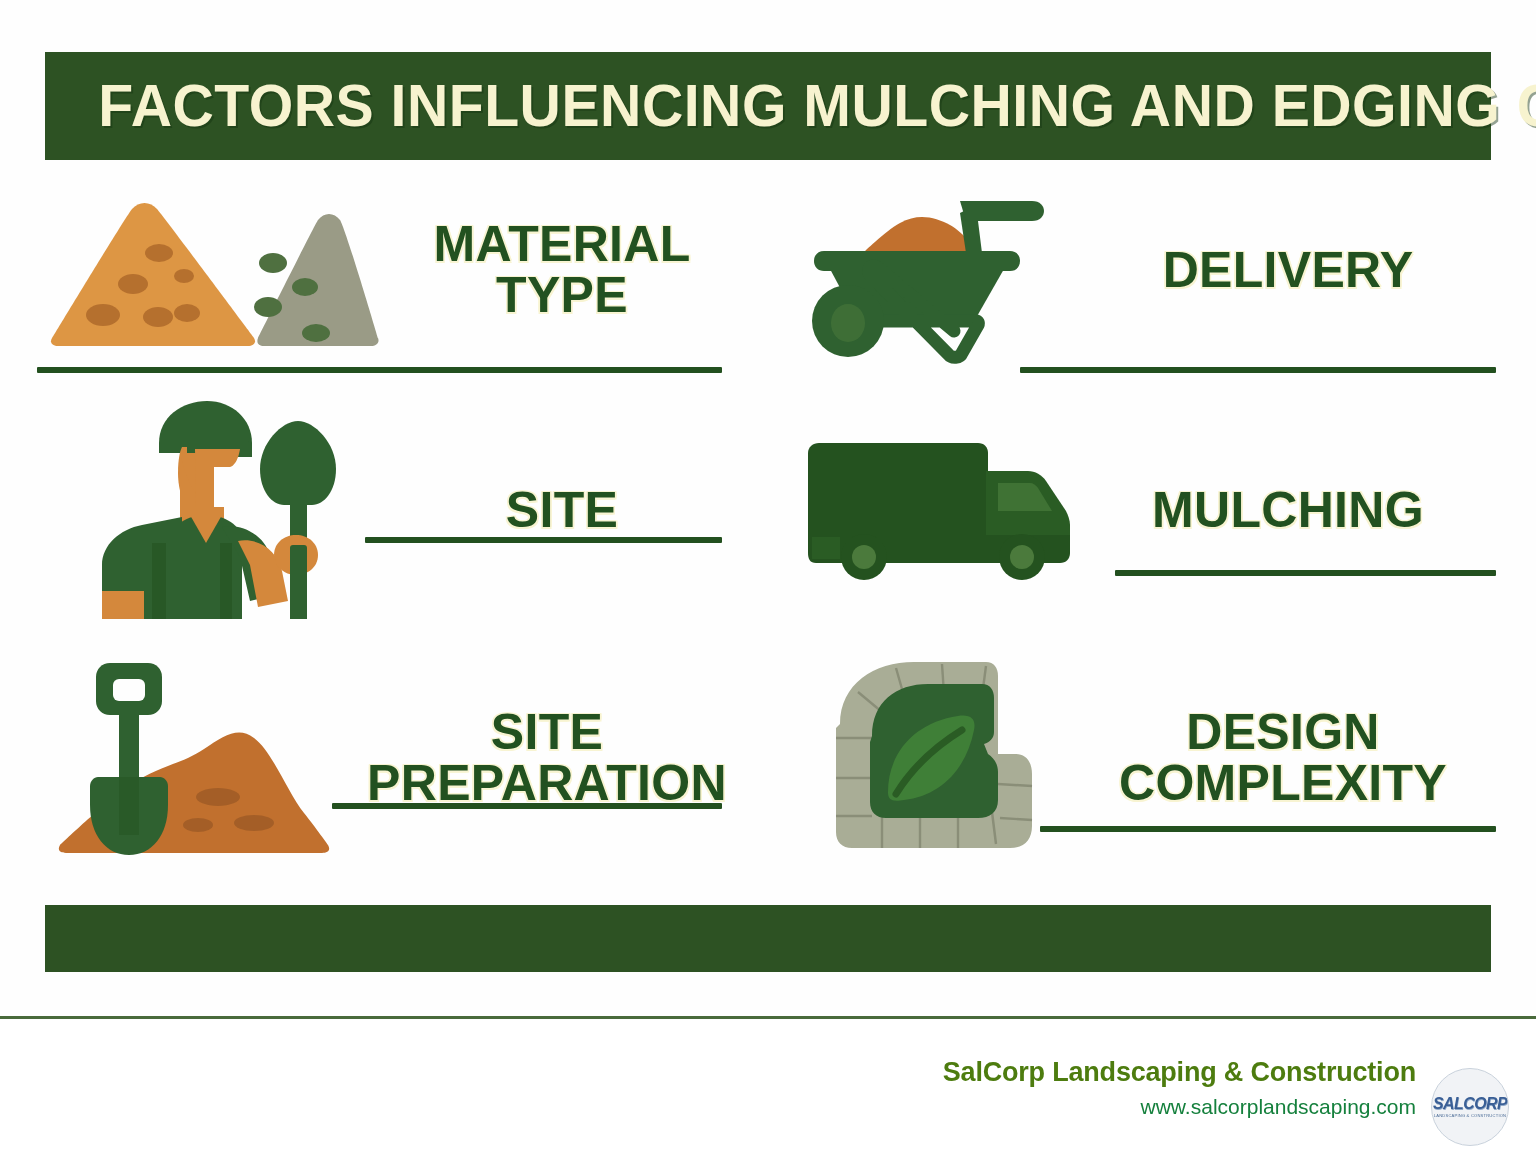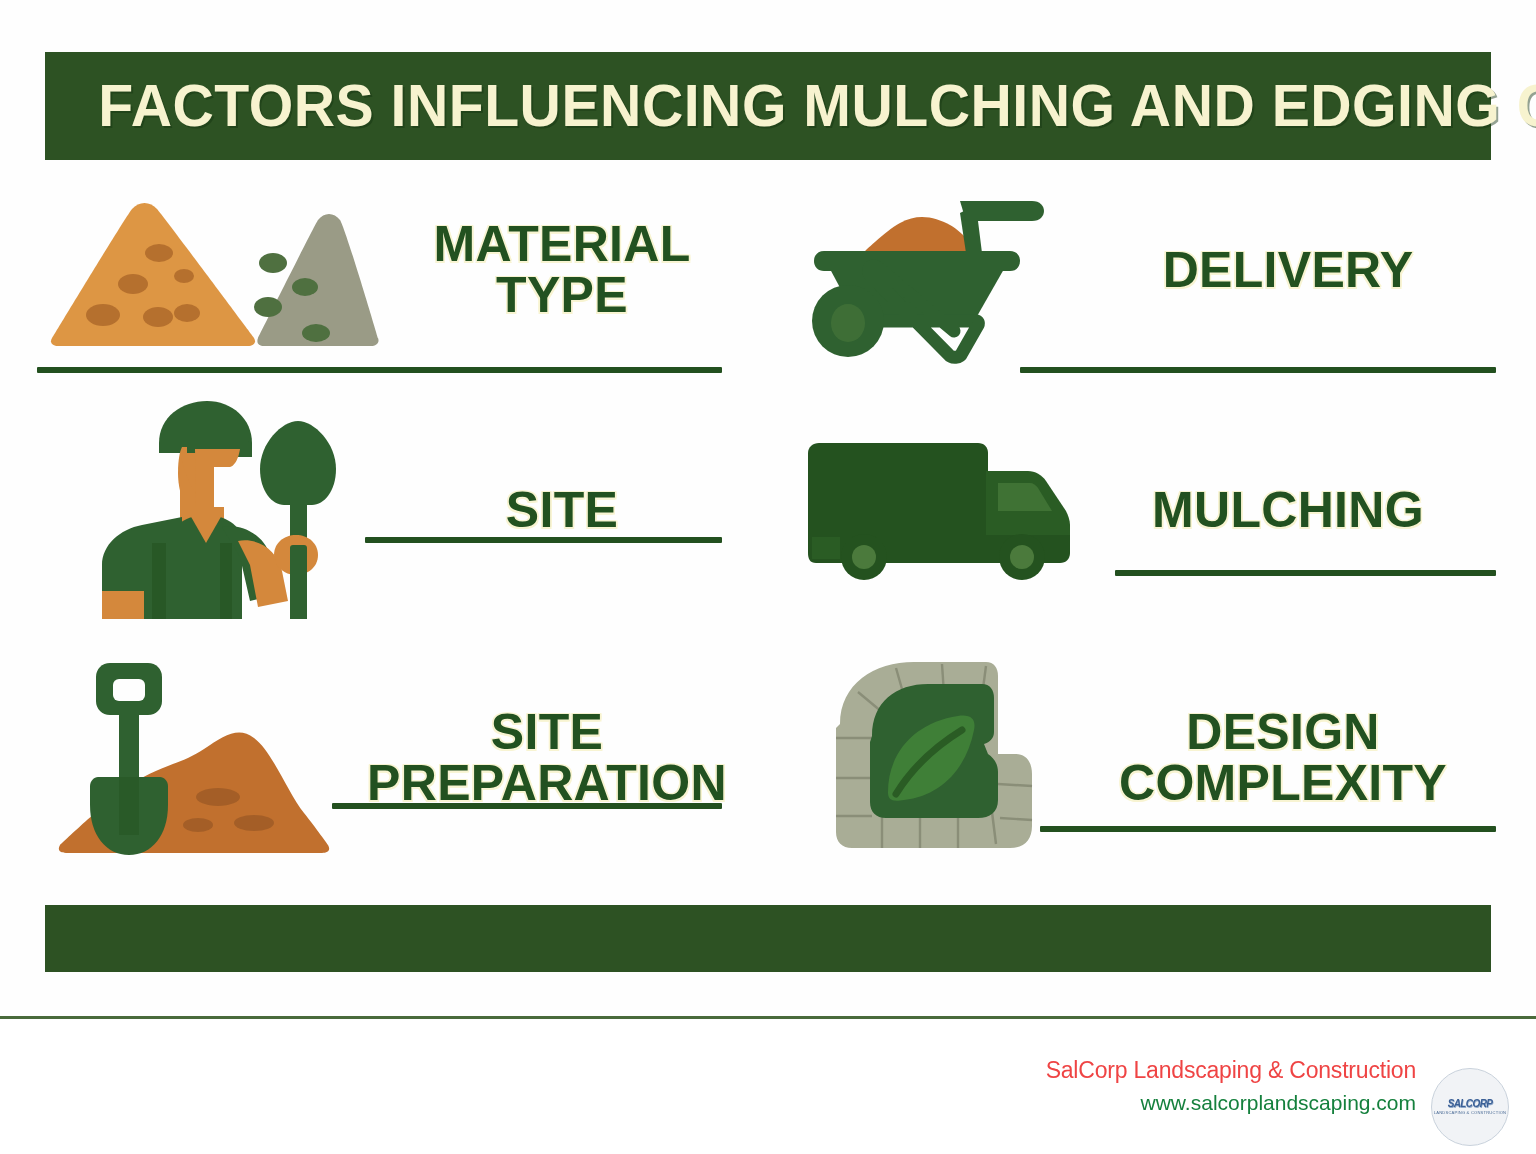--- a/index.html
+++ b/index.html
@@ -139,23 +139,23 @@
     height: 135px;
     background: #ffffff;
   }
   #footer-text {
     position: absolute;
     right: 120px;
     top: 38px;
     text-align: right;
   }
   #footer-company {
-    font-size: 23px;
-    font-weight: normal;
-    color: #ef4444;
+    font-size: 27px;
+    font-weight: bold;
+    color: #4d7c0f;
     letter-spacing: -0.2px;
     white-space: nowrap;
   }
   #footer-url {
     margin-top: 7px;
     font-size: 21px;
     color: #15803d;
     white-space: nowrap;
   }
   #footer-logo {
@@ -167,21 +167,21 @@
     border-radius: 50%;
     background: #f1f3f6;
     border: 1px solid #c9d2dc;
     display: flex;
     flex-direction: column;
     align-items: center;
     justify-content: center;
     overflow: hidden;
   }
   #logo-word {
-    font-size: 10px;
+    font-size: 16px;
     font-weight: bold;
     font-style: italic;
     color: #3a5f96;
     letter-spacing: -0.6px;
     line-height: 1;
     text-shadow: 0.5px 0.5px 0 #8fa8c8;
   }
   #logo-sub {
     font-size: 4.1px;
     color: #4a6b96;

